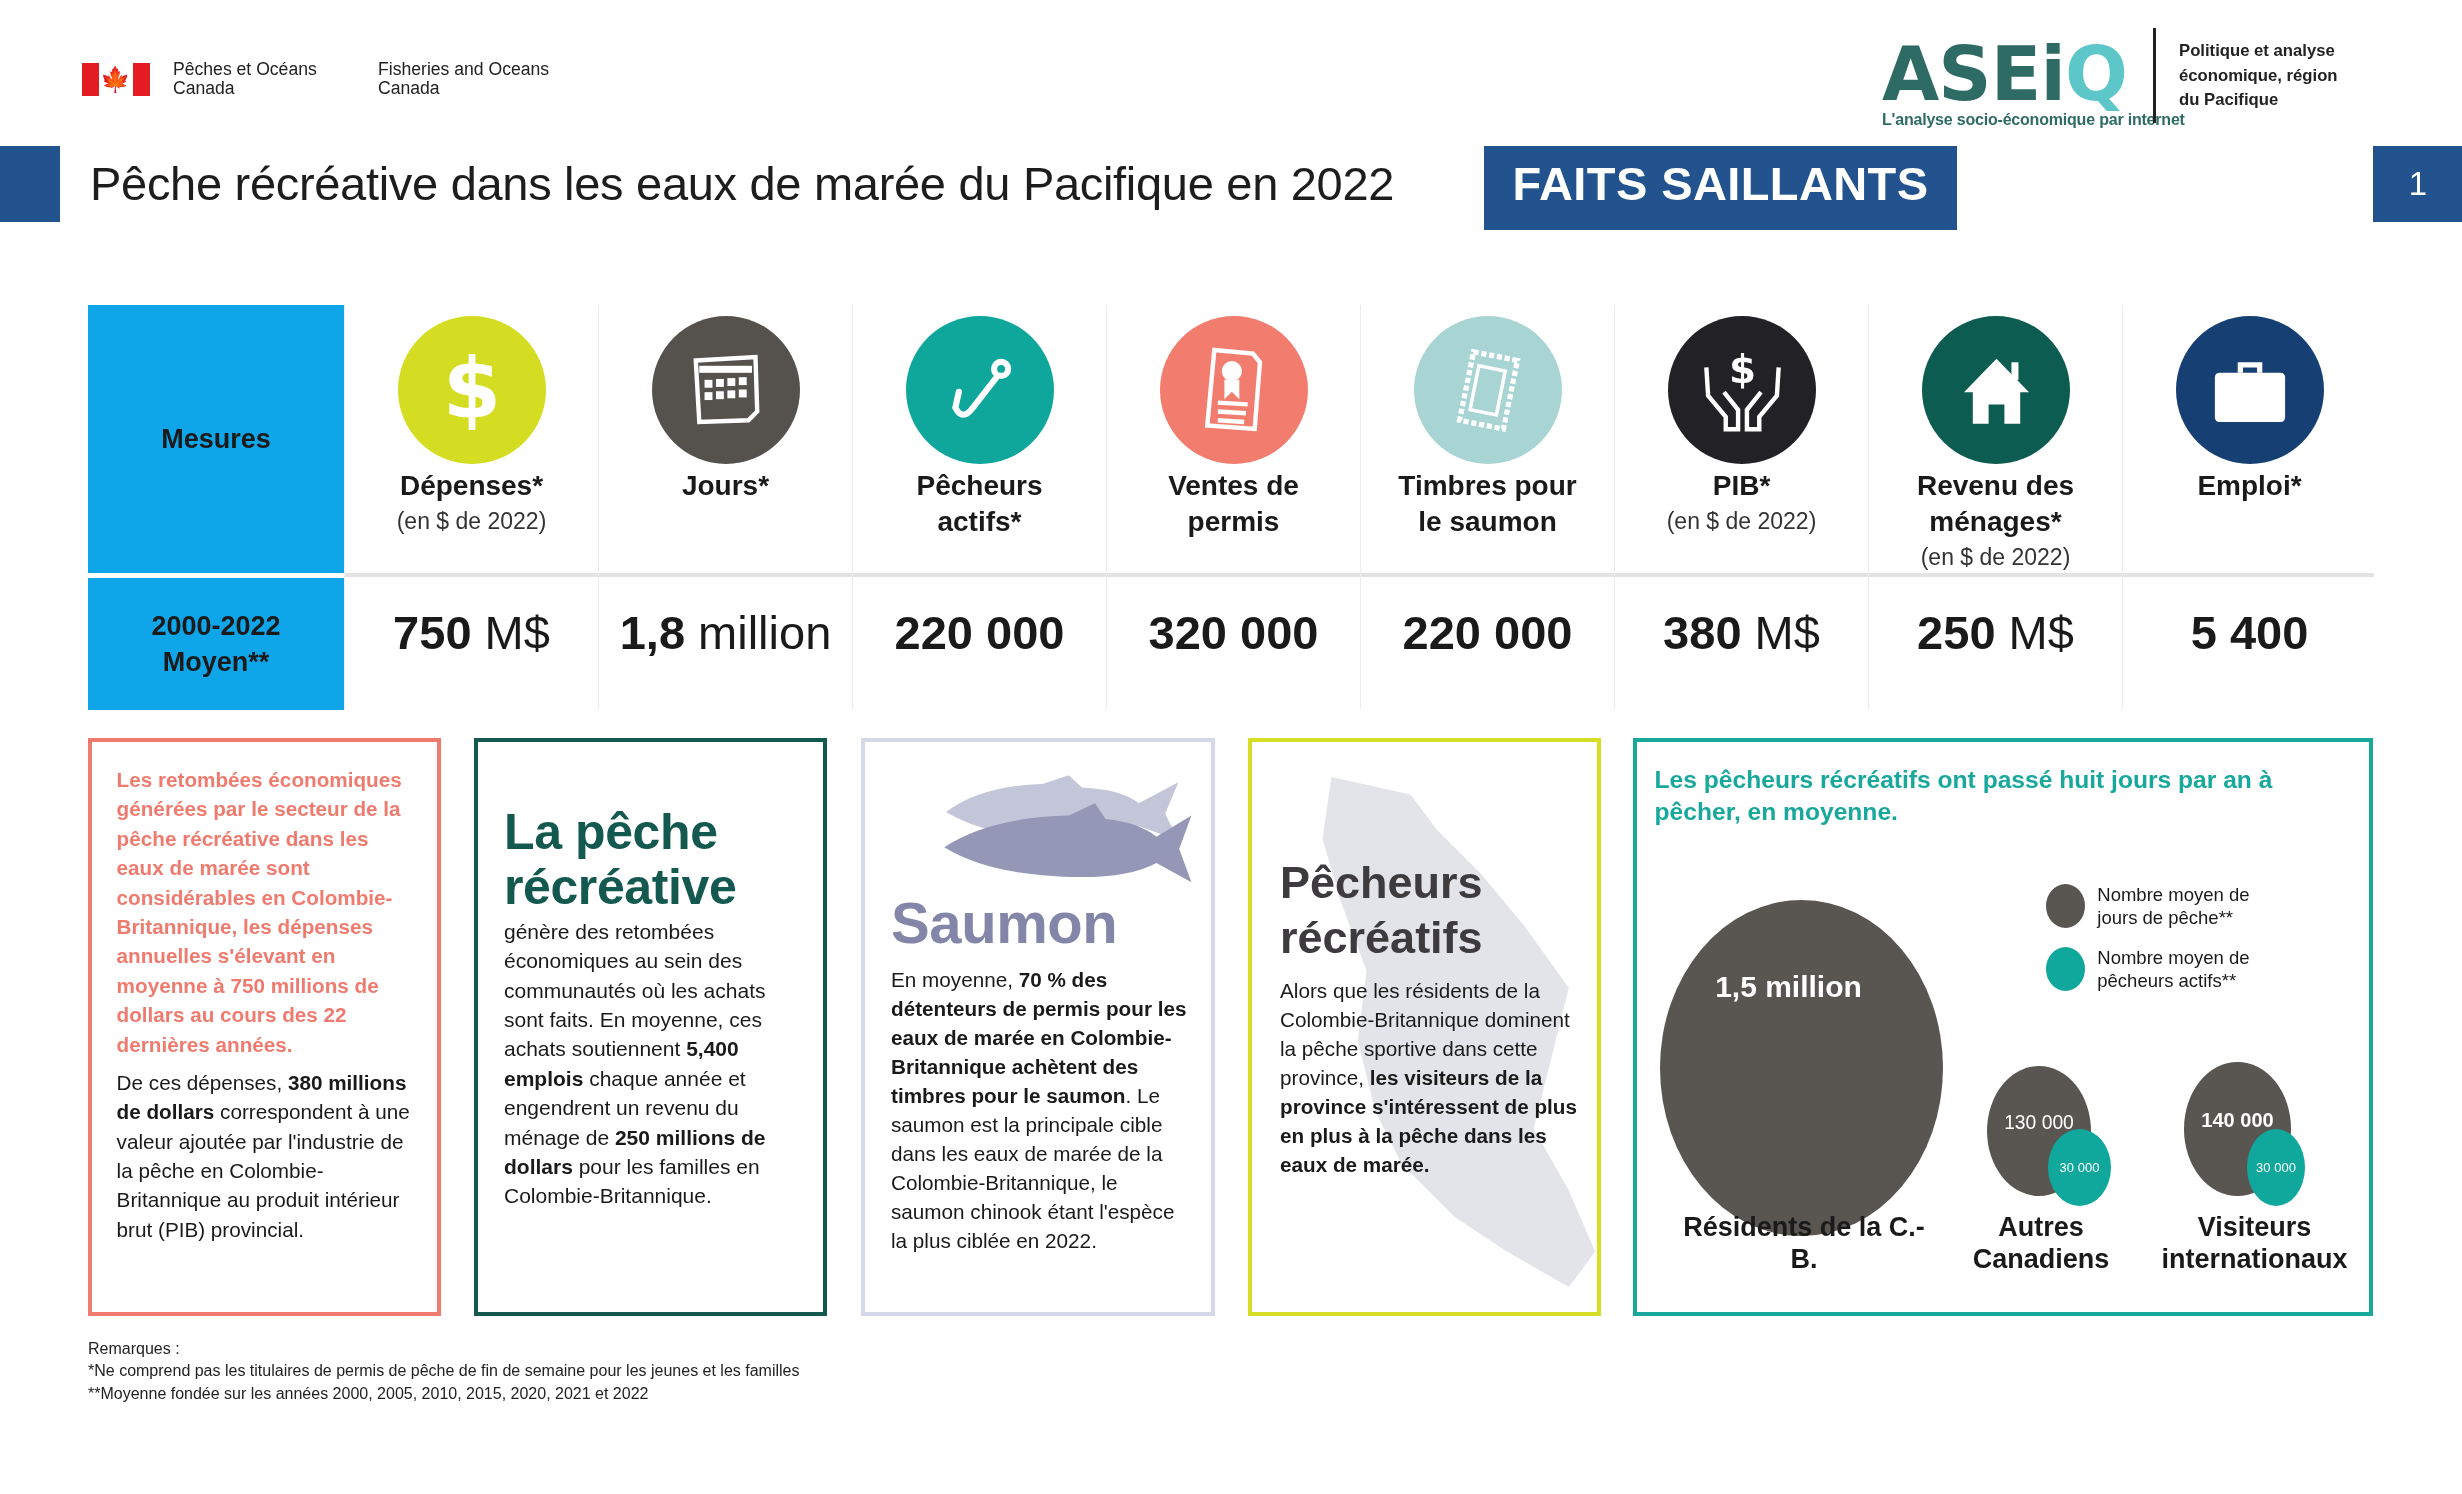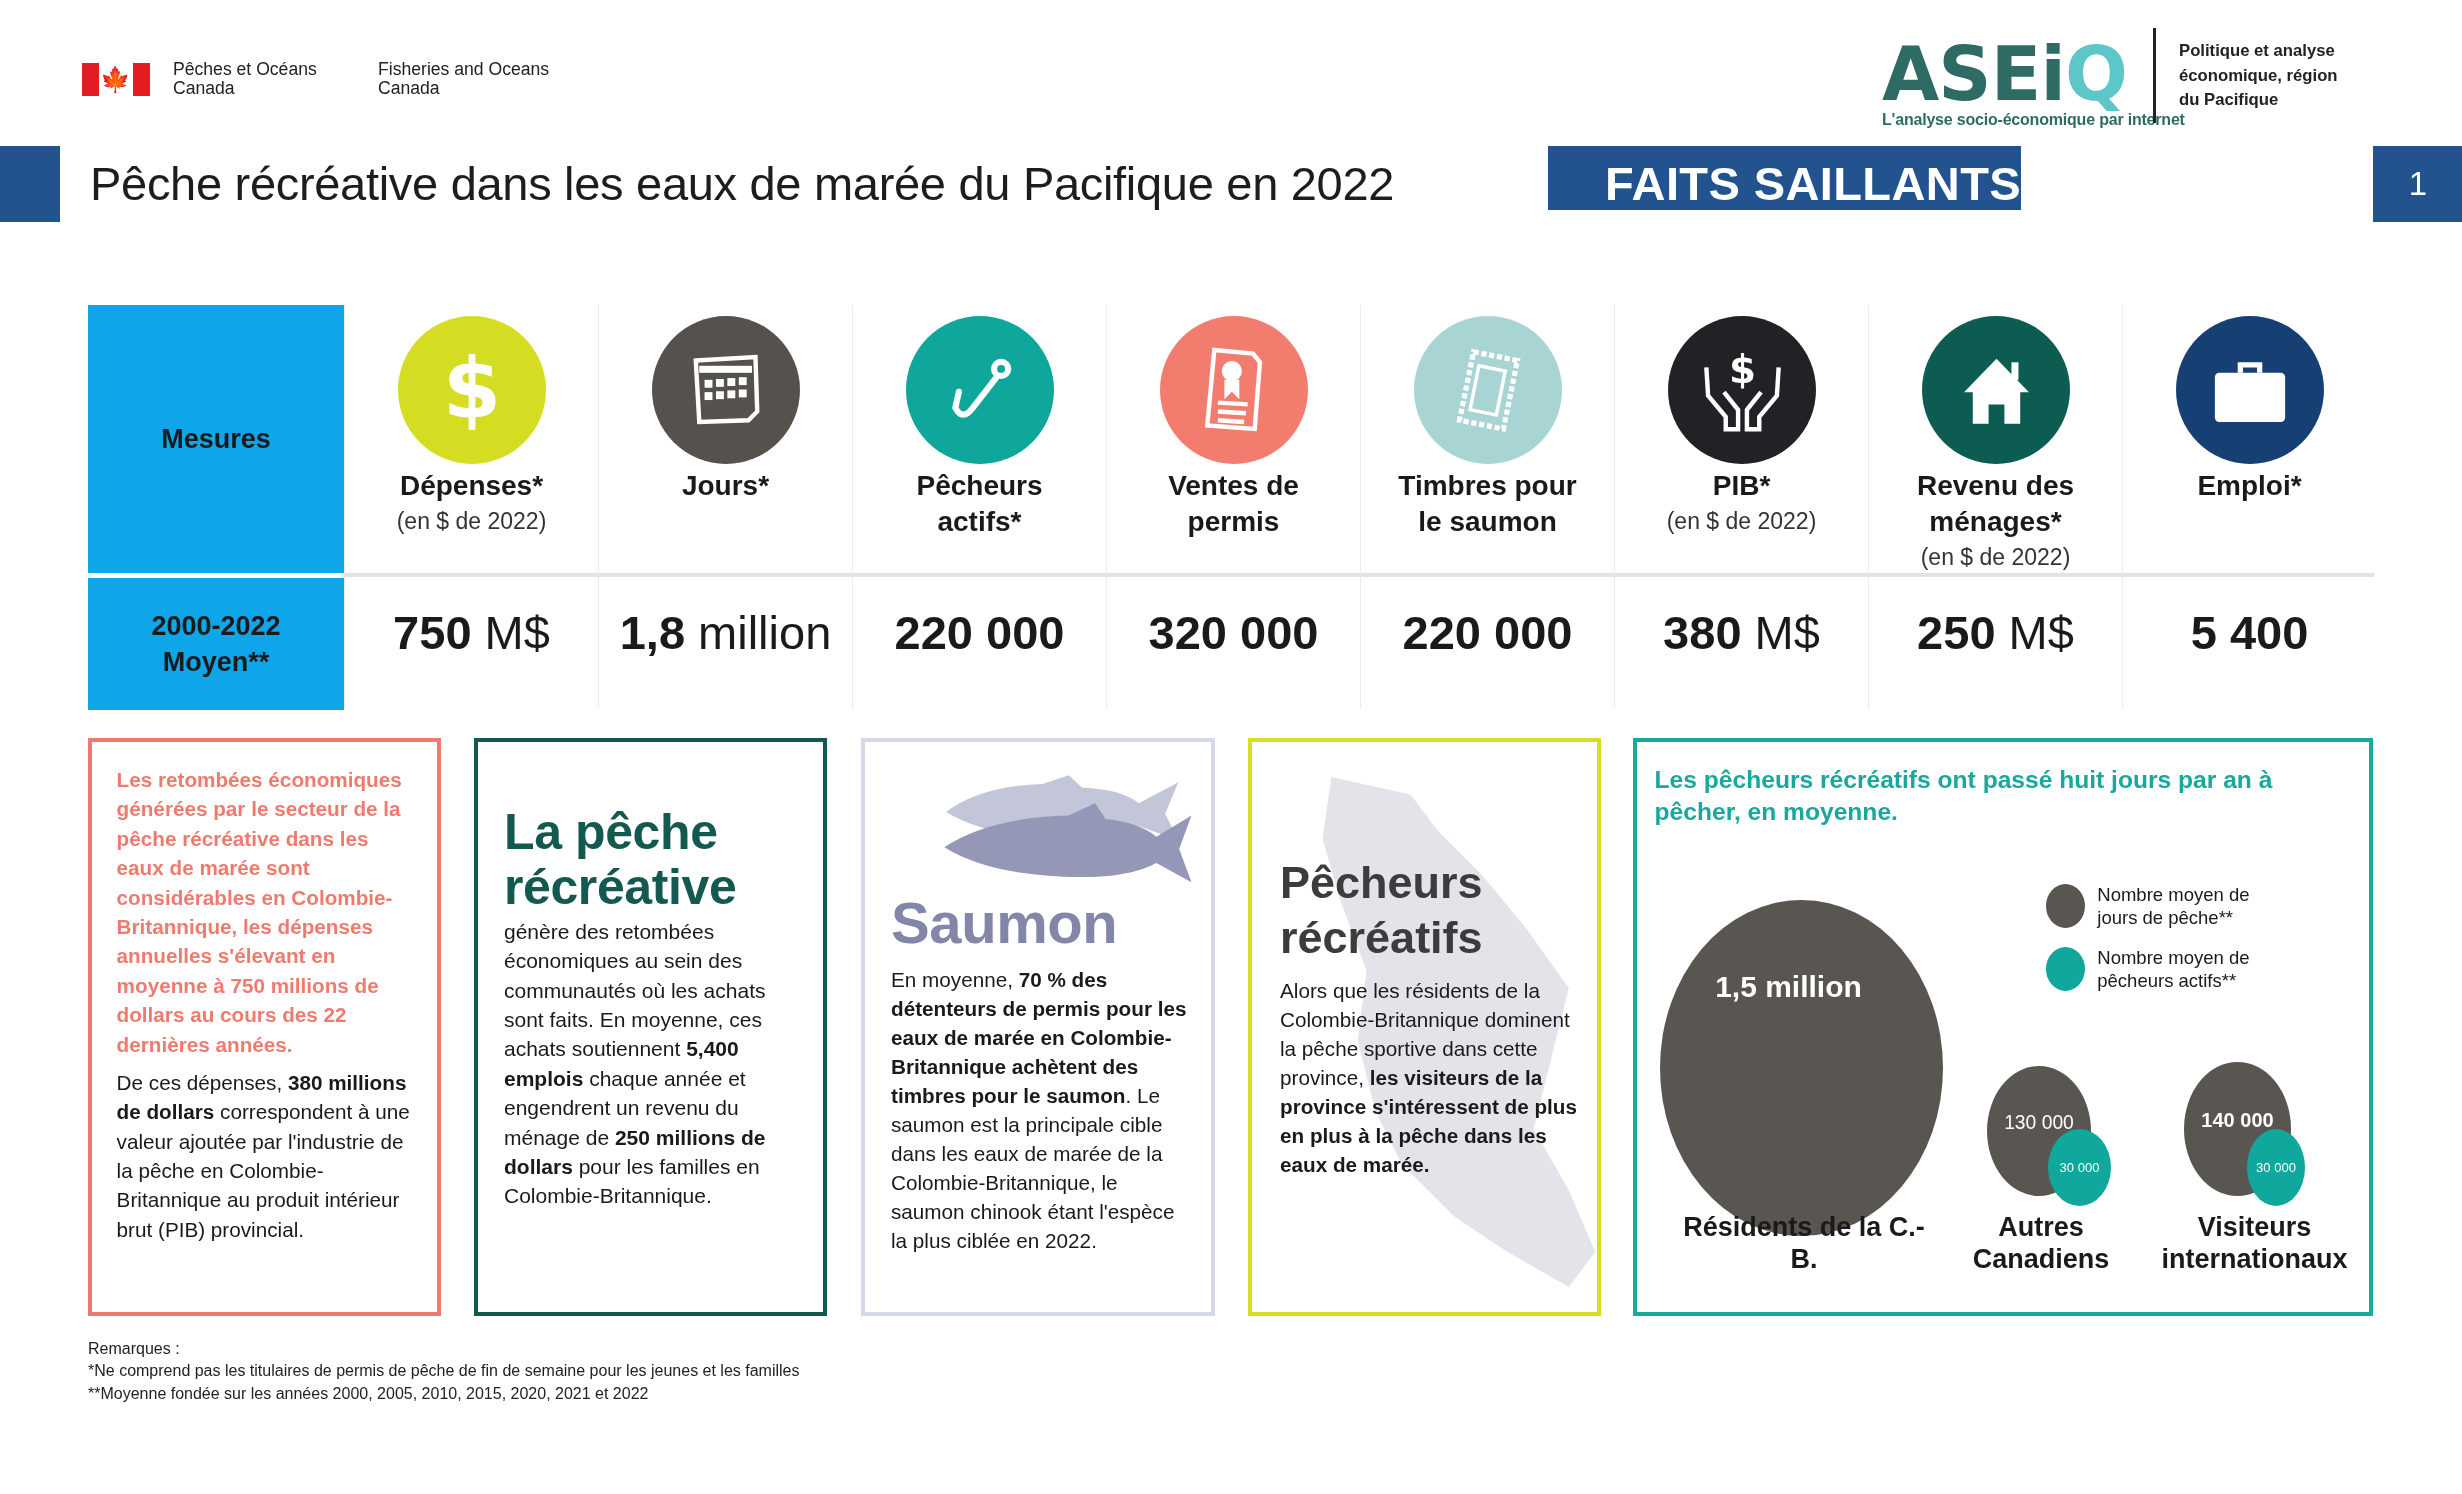--- a/index.html
+++ b/index.html
@@ -14,21 +14,21 @@
   .dept { top: 60px; font-size: 17.6px; line-height: 18.5px; color: #222; }
   .aseiq { left: 1882px; top: 39px; }
   .aseiq-logo { font-size: 74px; font-weight: 900; color: #2f6b65; letter-spacing: -0.9px; line-height: 70px; font-family: "DejaVu Sans", sans-serif; }
   .aseiq-logo .q { color: #5cc6c9; }
   .aseiq-tag { font-size: 16px; font-weight: bold; color: #2f6b65; margin-top: 1.8px; letter-spacing: -0.2px; }
   .vrule { left: 2153px; top: 28px; width: 2.6px; height: 95px; background: #222; }
   .region { left: 2179px; top: 39px; font-size: 16.7px; font-weight: bold; line-height: 24.6px; color: #222; }
 
   .title-bar-left { left: 0; top: 146px; width: 60px; height: 76px; background: #22538f; }
   .page-title { left: 90px; top: 153px; font-size: 47px; color: #1d1d1d; line-height: 62px; letter-spacing: -0.3px; }
-  .title-badge { left: 1548px; top: 146px; width: 473px; height: 64px; background: #22538f; color: #fff; font-size: 47px; font-weight: bold; line-height: 76px; text-align: right; letter-spacing: 0.4px; }
+  .title-badge { left: 1484px; top: 146px; width: 473px; height: 84px; background: #22538f; color: #fff; font-size: 47px; font-weight: bold; line-height: 76px; text-align: center; letter-spacing: 0.4px; }
   .page-num { left: 2373px; top: 146px; width: 90px; height: 76px; background: #22538f; color: #fff; font-size: 33px; line-height: 76px; text-align: center; }
 
   
   .table { left: 88px; top: 305px; width: 2286px; height: 404px; }
   .rowhead { position: absolute; left: 0; width: 256px; background: #0ea5e9; display: flex; align-items: center; justify-content: center; text-align: center; font-weight: bold; font-size: 27px; line-height: 36px; }
   .rh1 { top: 0; height: 268px; }
   .rh2 { top: 273px; height: 132px; }
   .hsep { position: absolute; left: 256px; right: 0; top: 268px; height: 3.5px; background: #e3e3e3; }
   .col { position: absolute; top: 0; width: 254px; height: 404px; border-left: 1.8px solid #ececec; }
   .col .icon { position: absolute; left: 53px; top: 10.5px; width: 148px; height: 148px; border-radius: 50%; display: flex; align-items: center; justify-content: center; }

